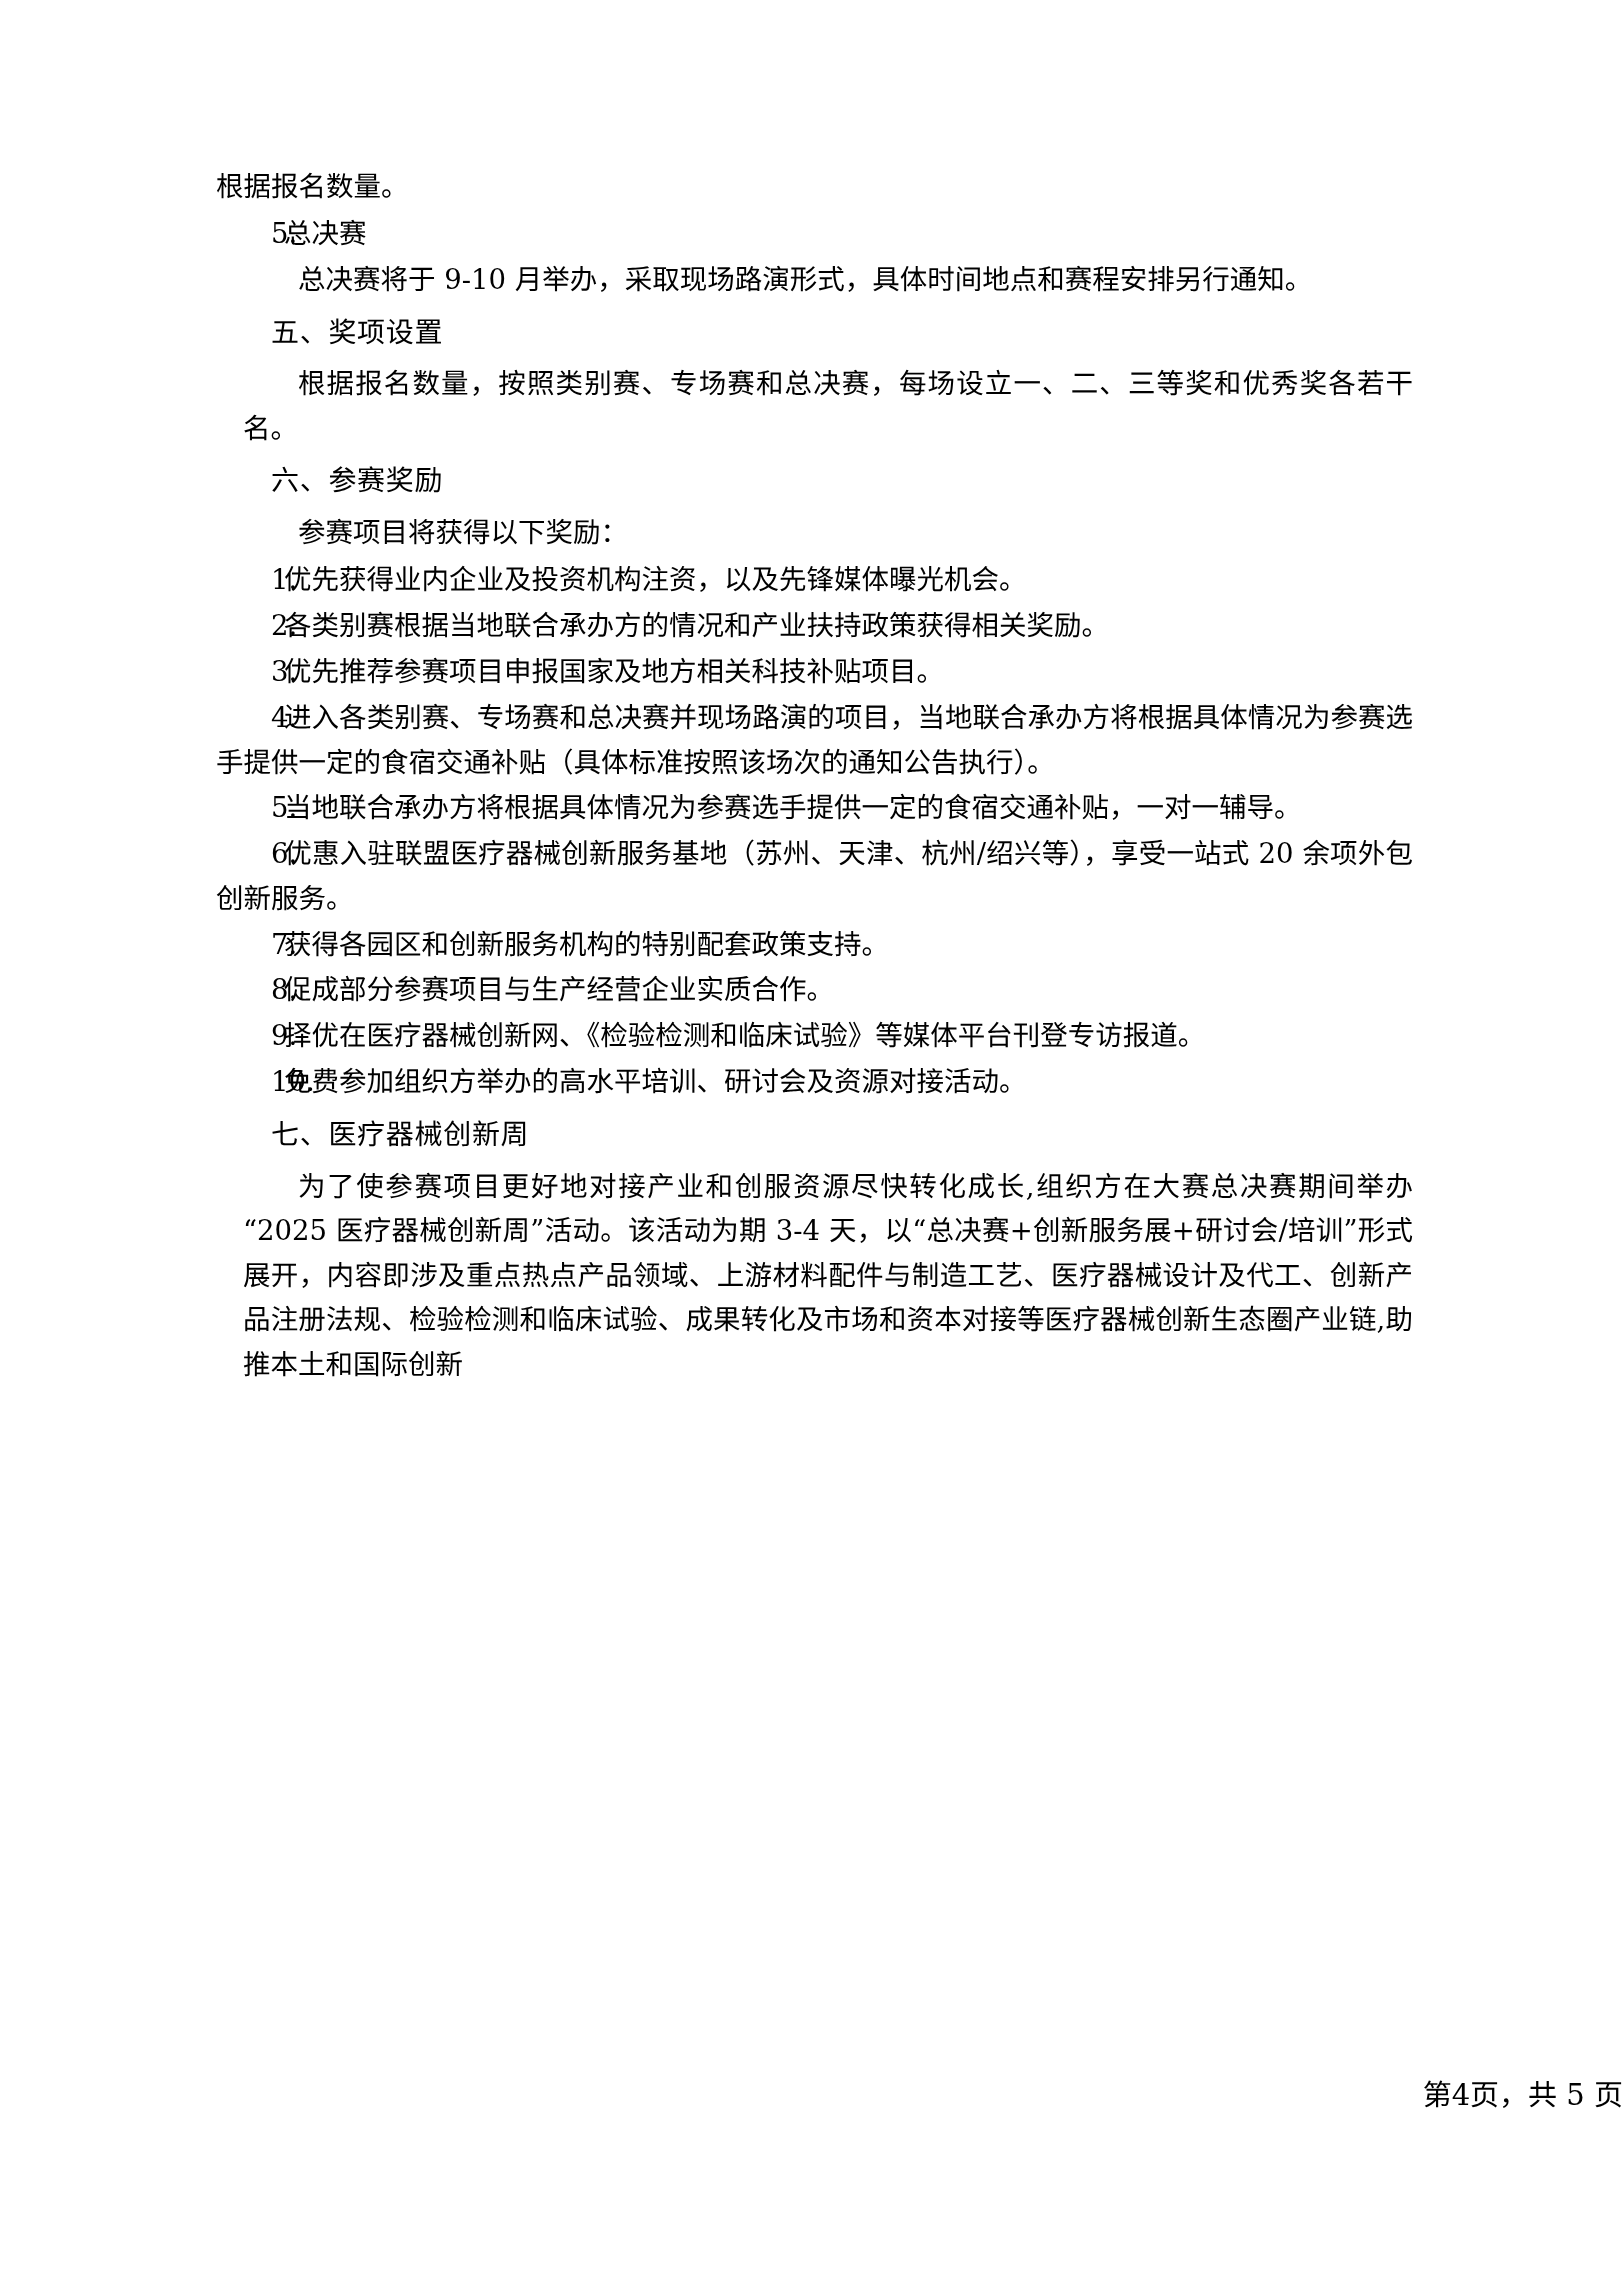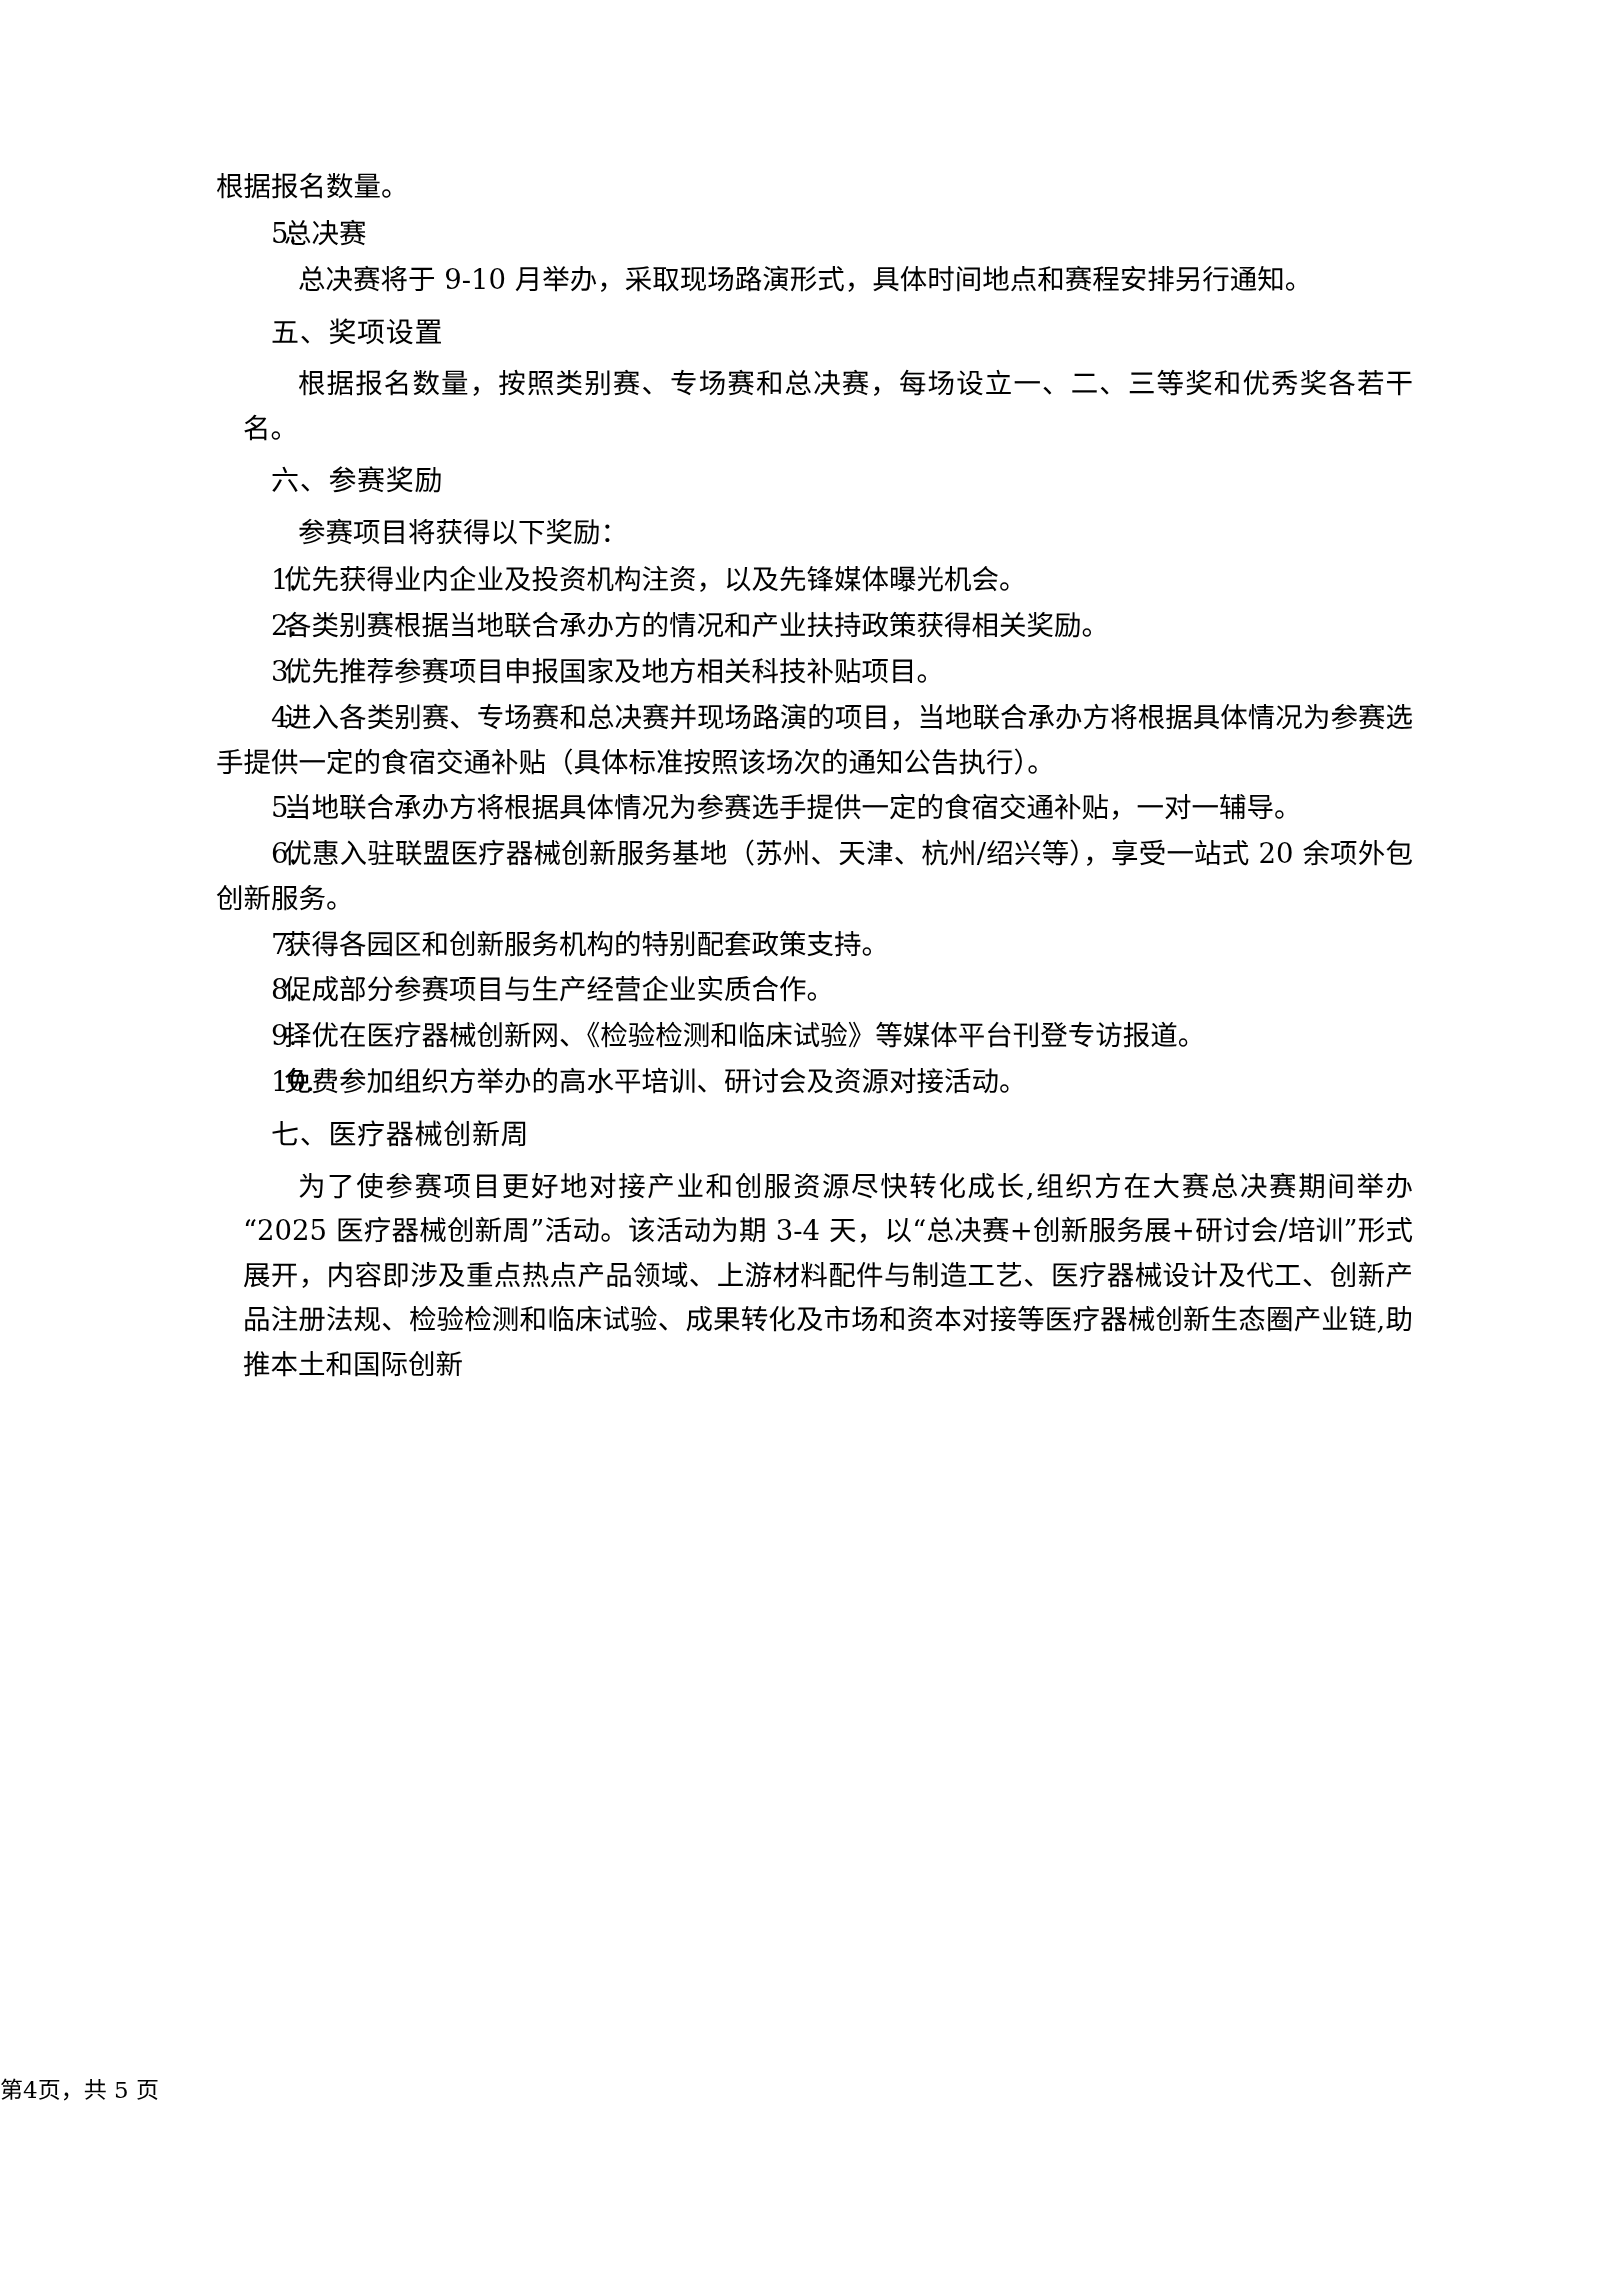--- a/index.html
+++ b/index.html
@@ -66,22 +66,22 @@
   .li-num.wide {
     width: 68px;
   }
   .li-text {
   }
   .footer {
     position: absolute;
     left: 0;
     top: 2071px;
     width: 1623px;
-    text-align: left;
-    font-size: 23px;
+    text-align: right;
+    font-size: 29px;
     font-family: "DejaVu Serif", "Liberation Serif", serif;
   }
 </style>
 </head>
 <body>
 
 <div class="page">
 
   <div class="content">
 

